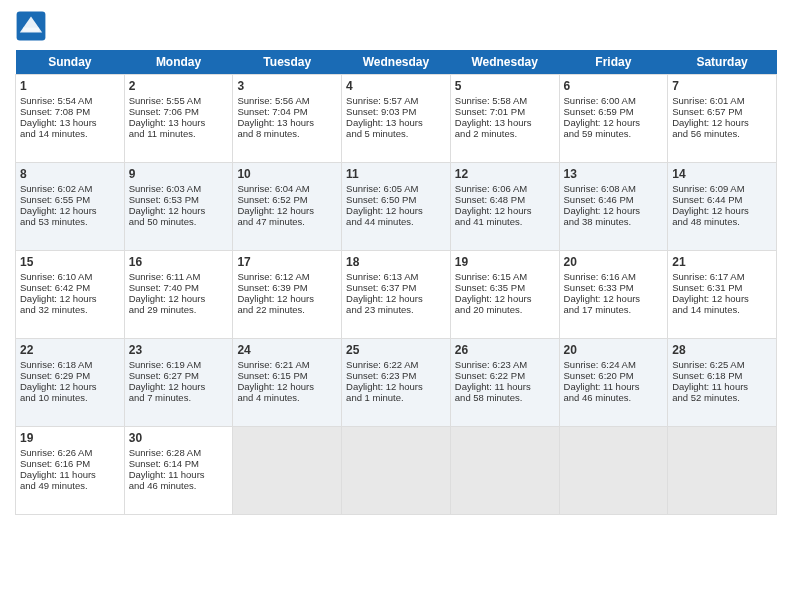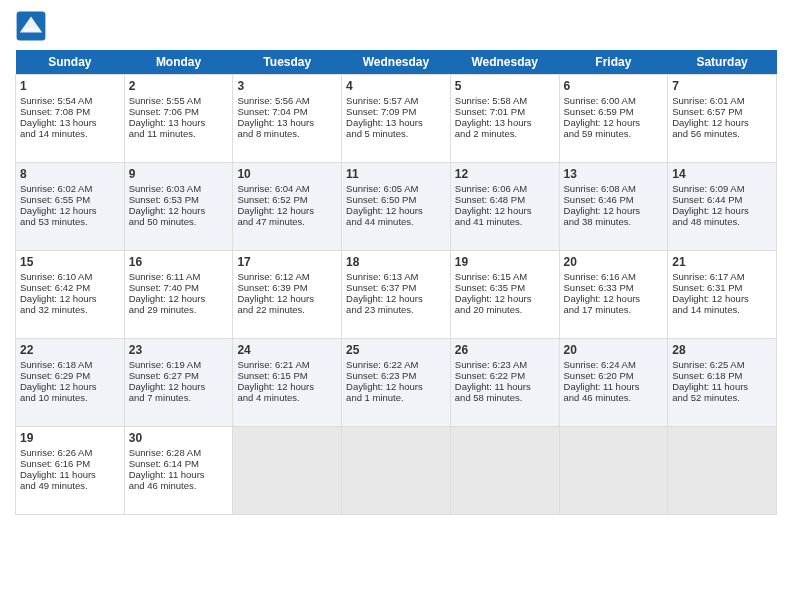--- a/index.html
+++ b/index.html
@@ -138,21 +138,21 @@
           <td>
             <span class="day-num">3</span>
             <div>Sunrise: 5:56 AM</div>
             <div>Sunset: 7:04 PM</div>
             <div>Daylight: 13 hours</div>
             <div>and 8 minutes.</div>
           </td>
           <td>
             <span class="day-num">4</span>
             <div>Sunrise: 5:57 AM</div>
-            <div>Sunset: 7:09 PM</div>
+            <div>Sunset: 9:03 PM</div>
             <div>Daylight: 13 hours</div>
             <div>and 5 minutes.</div>
           </td>
           <td>
             <span class="day-num">5</span>
             <div>Sunrise: 5:58 AM</div>
             <div>Sunset: 7:01 PM</div>
             <div>Daylight: 13 hours</div>
             <div>and 2 minutes.</div>
           </td>

